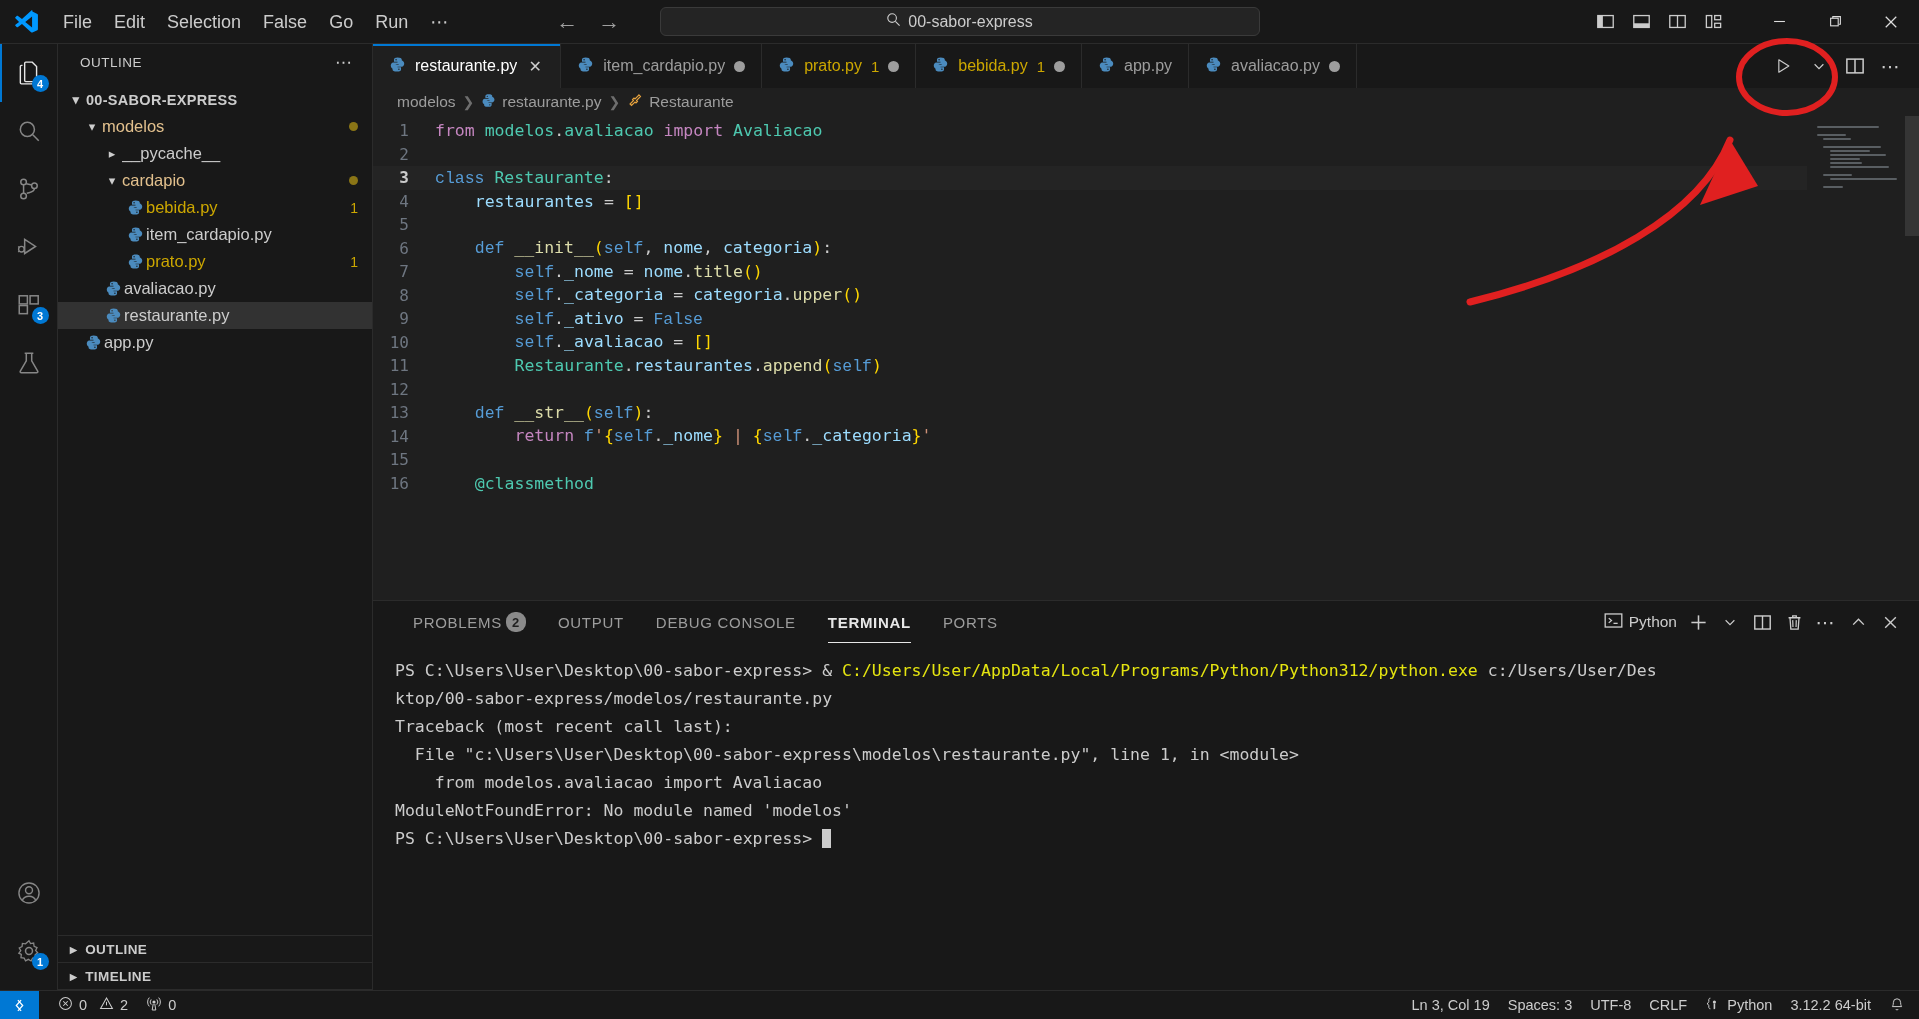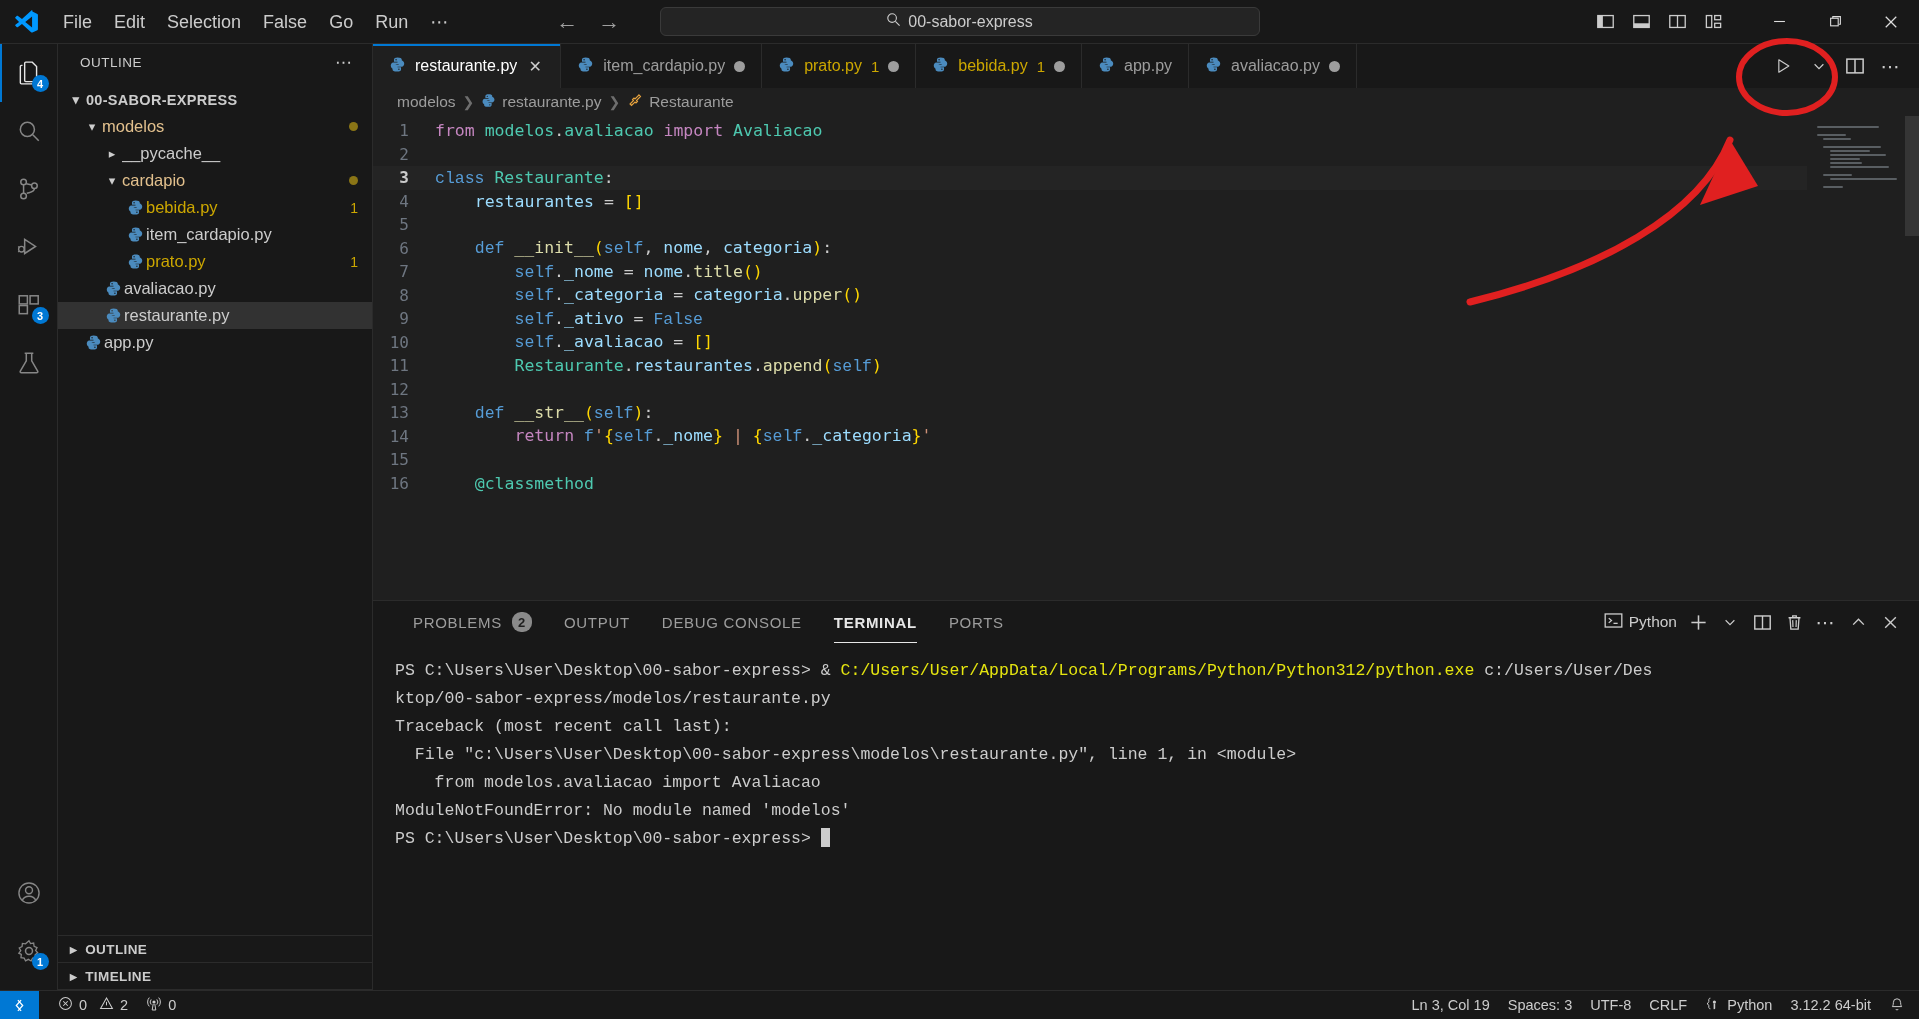--- a/index.html
+++ b/index.html
@@ -153,40 +153,40 @@
   .mm-line { height: 2px; margin: 2px 0 2px 10px; border-radius: 1px; }
   .vscroll { position: absolute; right: 0; top: 0; width: 14px; height: 100%; }
   .vthumb { position: absolute; right: 0; top: 0; width: 14px; height: 120px; background: rgba(121,121,121,0.25); }
 
   
   .panel { height: 390px; flex: none; background: #181818; display: flex; flex-direction: column;
            border-top: 1px solid #2b2b2b; }
   .panel-tabs { height: 42px; display: flex; align-items: center; padding-left: 24px; gap: 0; }
   .ptab {
     font-size: 15px; letter-spacing: .7px; color: #9d9d9d; padding: 0 16px; height: 42px;
-    display: flex; align-items: center; gap: 10px; position: relative; cursor: pointer;
+    display: flex; align-items: center; gap: 4px; position: relative; cursor: pointer;
   }
   .ptab.active { color: #e7e7e7; font-weight: bold; }
   .ptab.active::after {
     content: ""; position: absolute; left: 16px; right: 16px; bottom: 0; height: 1px; background: #e7e7e7;
   }
   .pbadge {
     background: #8a8a8a; color: #1f1f1f; font-size: 13px; border-radius: 9px; min-width: 20px;
     height: 20px; display: flex; align-items: center; justify-content: center; padding: 0 6px;
     font-weight: bold;
   }
   .panel-actions { margin-left: auto; display: flex; align-items: center; gap: 2px; padding-right: 14px; }
   .pa { height: 32px; min-width: 30px; display: flex; align-items: center; justify-content: center; color: #cccccc; gap: 6px; padding: 0 4px;}
   .pa-text { font-size: 15.5px; }
   .terminal {
     flex: 1; padding: 14px 0 0 22px; overflow: hidden;
     font-family: "DejaVu Sans Mono", "Liberation Mono", monospace;
     font-size: 16.5px; line-height: 28px; color: #cccccc; white-space: pre;
   }
-  .term-line { white-space: pre; font-family: Liberation Mono, monospace; }
+  .term-line { white-space: pre; }
   .tyel { color: #e5e510; }
   .cursor-blk { display: inline-block; width: 9px; height: 19px; background: #cccccc; vertical-align: -4px; }
 
   
   .statusbar {
     height: 29px; min-height: 29px; background: #181818; display: flex; align-items: center;
     font-size: 14.5px; color: #cccccc; border-top: 1px solid #2b2b2b;
   }
   .remote {
     background: #0078d4; color: #fff; height: 29px; display: flex; align-items: center;

